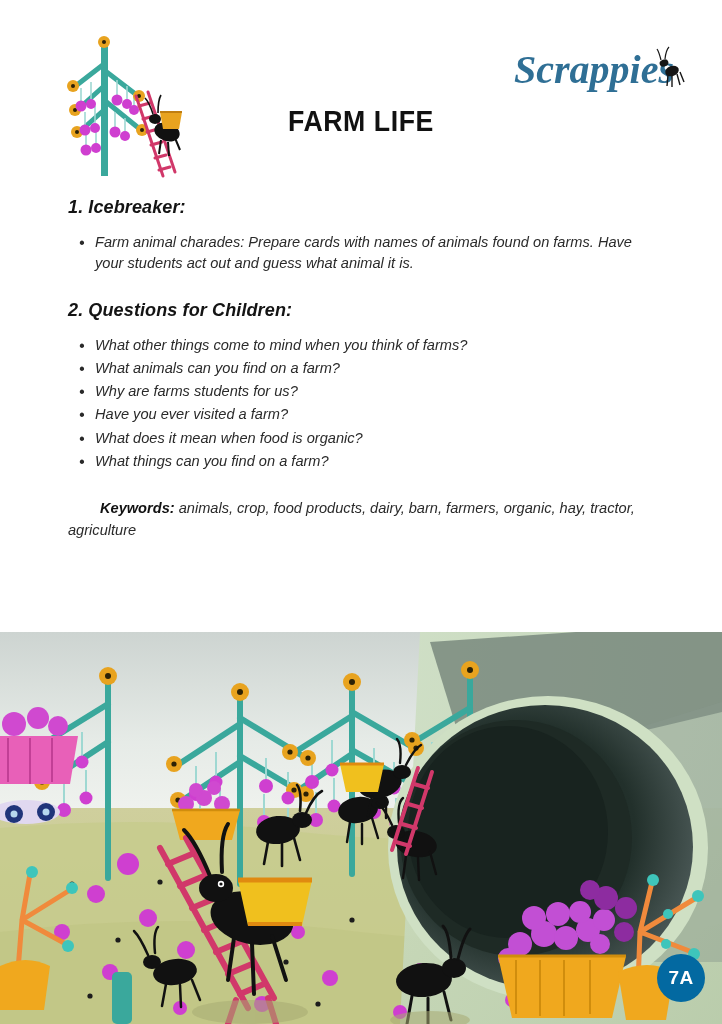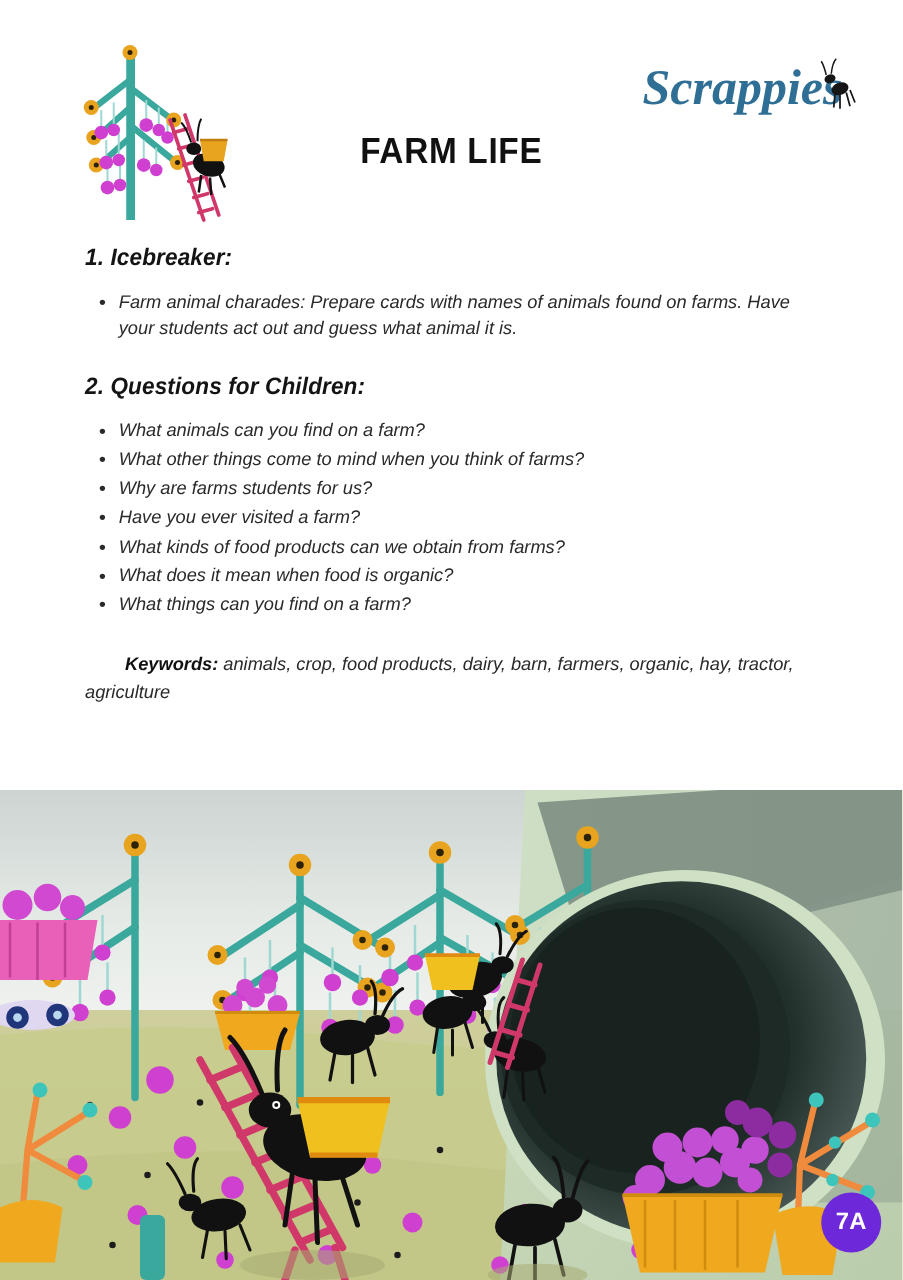--- a/index.html
+++ b/index.html
@@ -125,21 +125,21 @@
     background: #c9c993;
   }
   .scene svg { display:block; width:722px; height:392px; }
 
   .page-badge {
     position: absolute;
     right: 17px;
     bottom: 22px;
     width: 48px; height: 48px;
     border-radius: 50%;
-    background: #6d28d9;
+    background: #0369a1;
     color: #ffffff;
     display: flex;
     align-items: center;
     justify-content: center;
     font-size: 19px;
     font-weight: 700;
     letter-spacing: 0.3px;
     font-family: "Liberation Sans", sans-serif;
   }
 </style>
@@ -253,25 +253,24 @@
 
     <h2 class="section-heading">1. Icebreaker:</h2>
 
     <ul class="bullets justified">
       <li>Farm animal charades: Prepare cards with names of animals found on farms. Have your students act out and guess what animal it is.</li>
     </ul>
 
     <h2 class="section-heading second">2. Questions for Children:</h2>
 
     <ul class="bullets">
+      <li>What other things come to mind when you think of farms?</li>
       <li>What animals can you find on a farm?</li>
-      <li>What other things come to mind when you think of farms?</li>
       <li>Why are farms students for us?</li>
       <li>Have you ever visited a farm?</li>
-      <li>What kinds of food products can we obtain from farms?</li>
       <li>What does it mean when food is organic?</li>
       <li>What things can you find on a farm?</li>
     </ul>
 
     <p class="keywords-block"><span class="keywords-label">Keywords:</span><span> animals, crop, food products, dairy, barn, farmers, organic, hay, tractor, agriculture</span></p>
   </div>
 
   <div class="scene">
     <svg viewBox="0 0 722 392" xmlns="http://www.w3.org/2000/svg">
       <defs>

